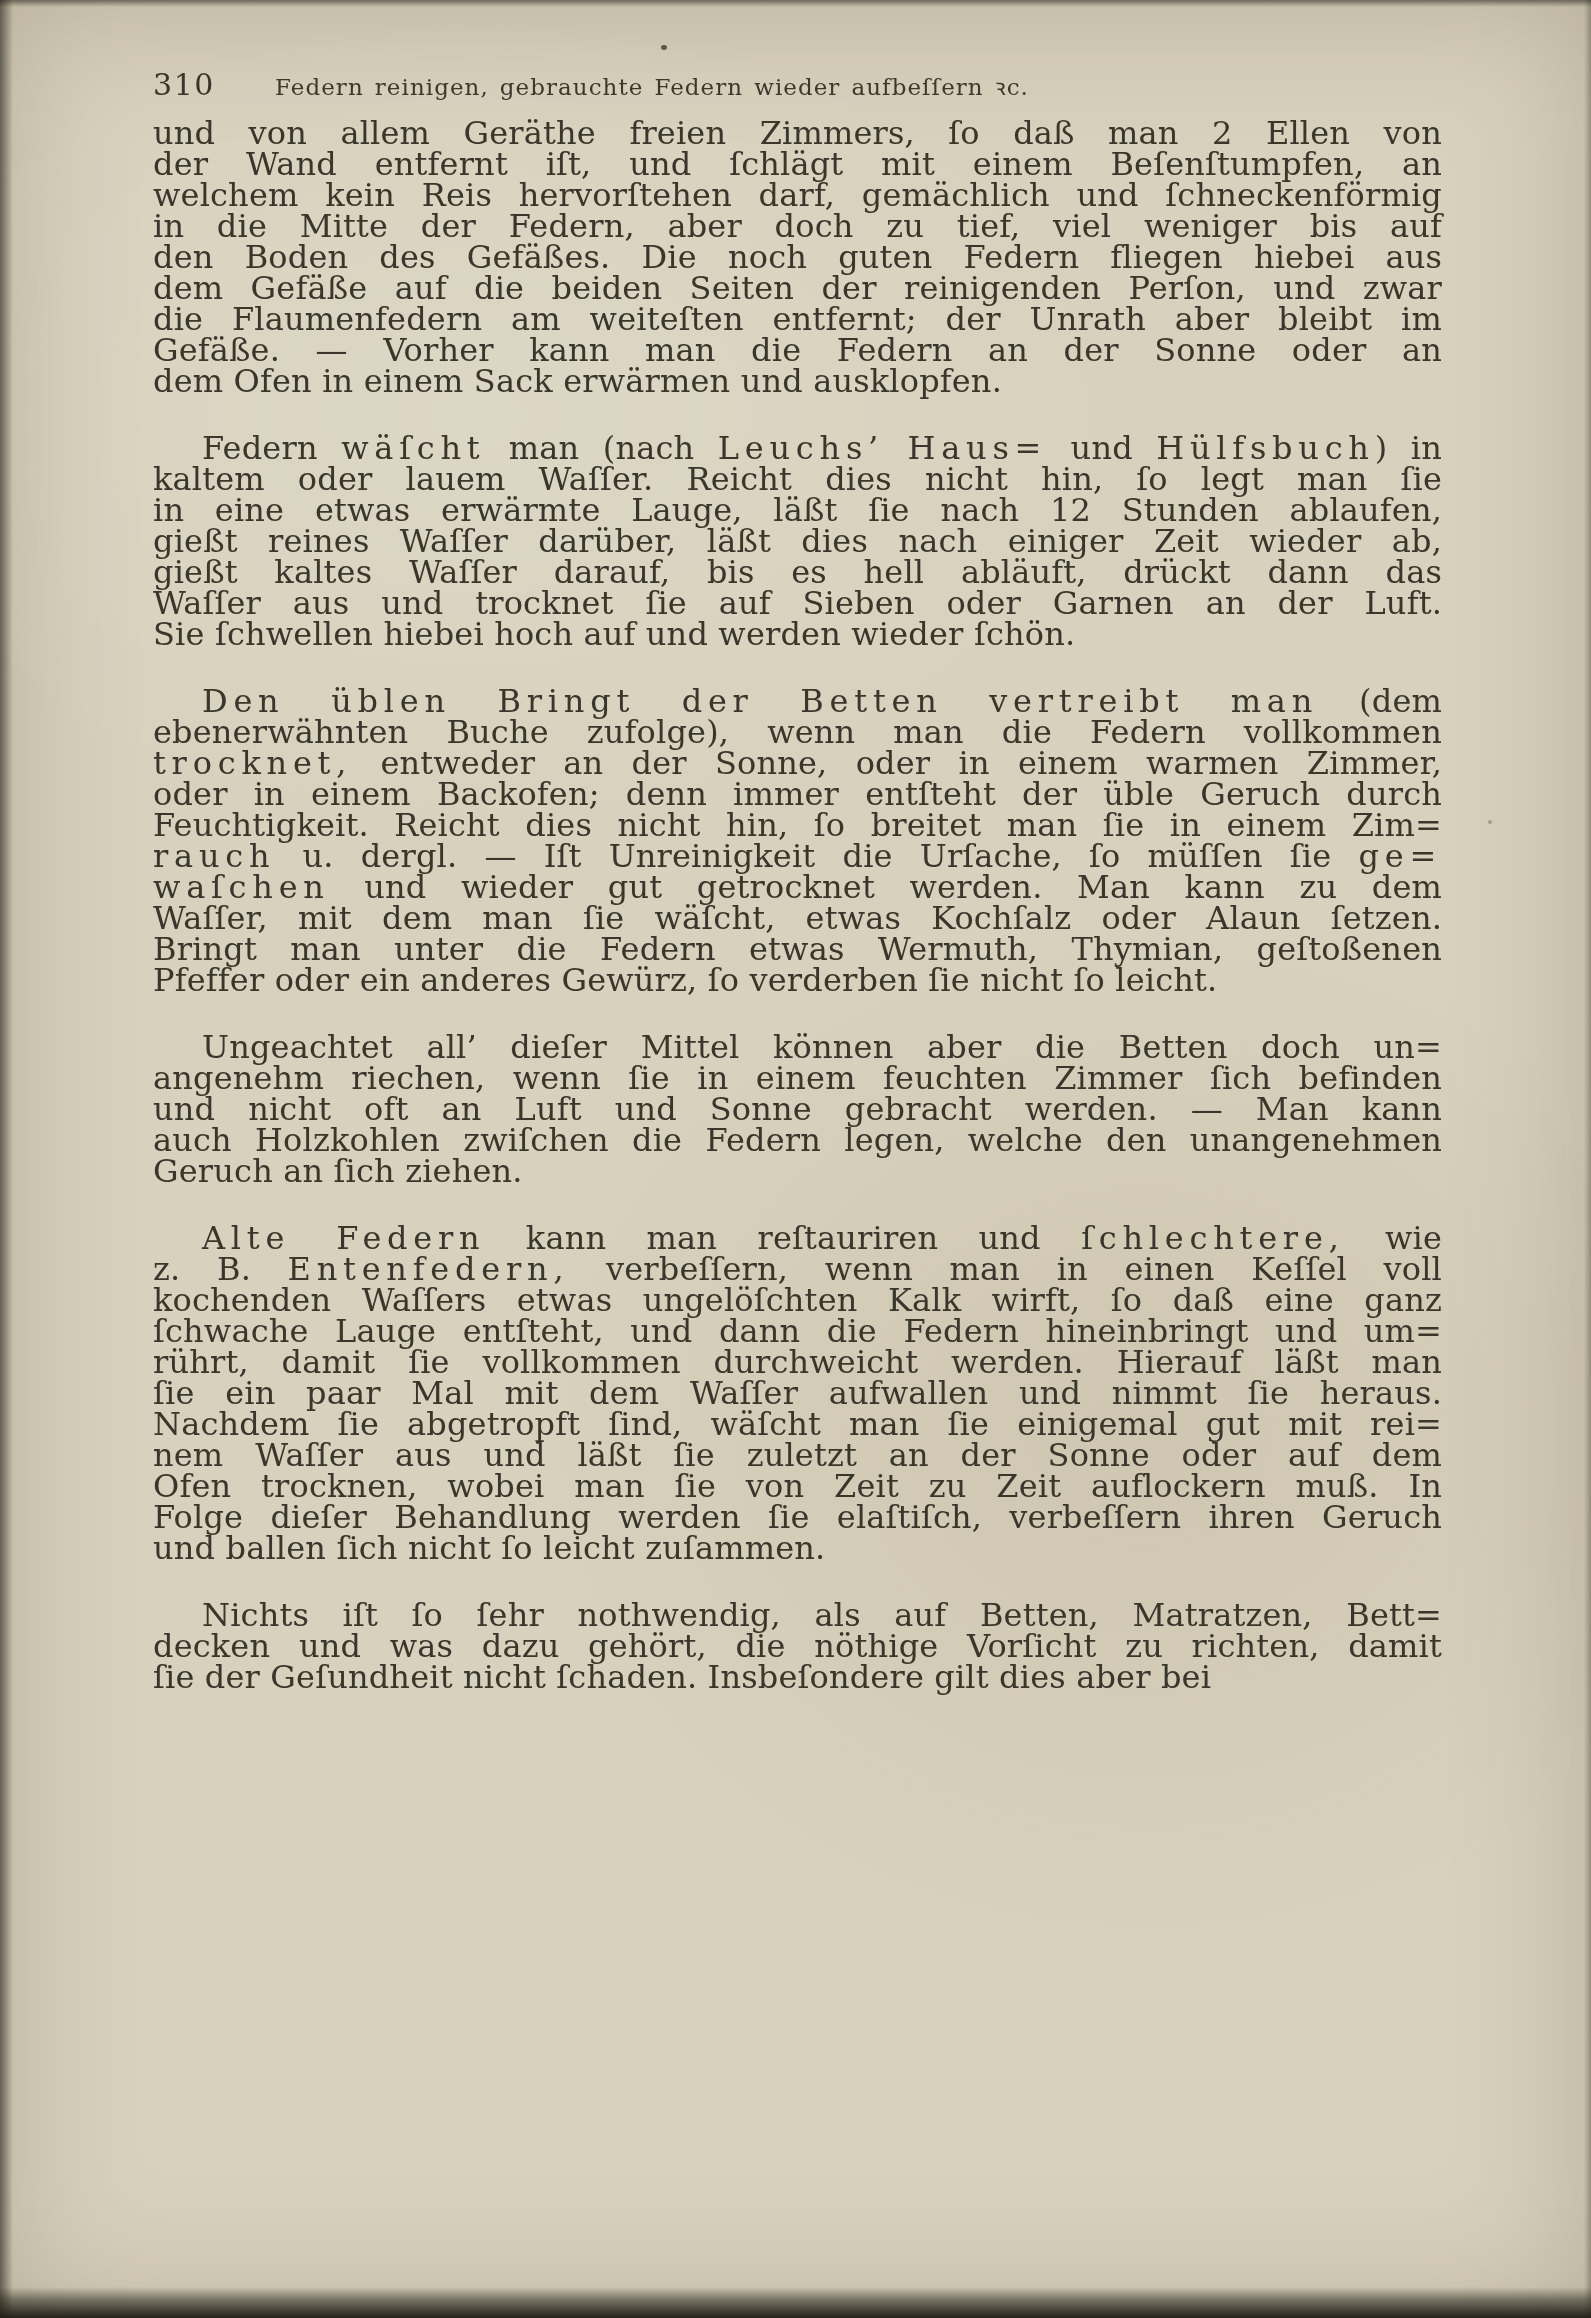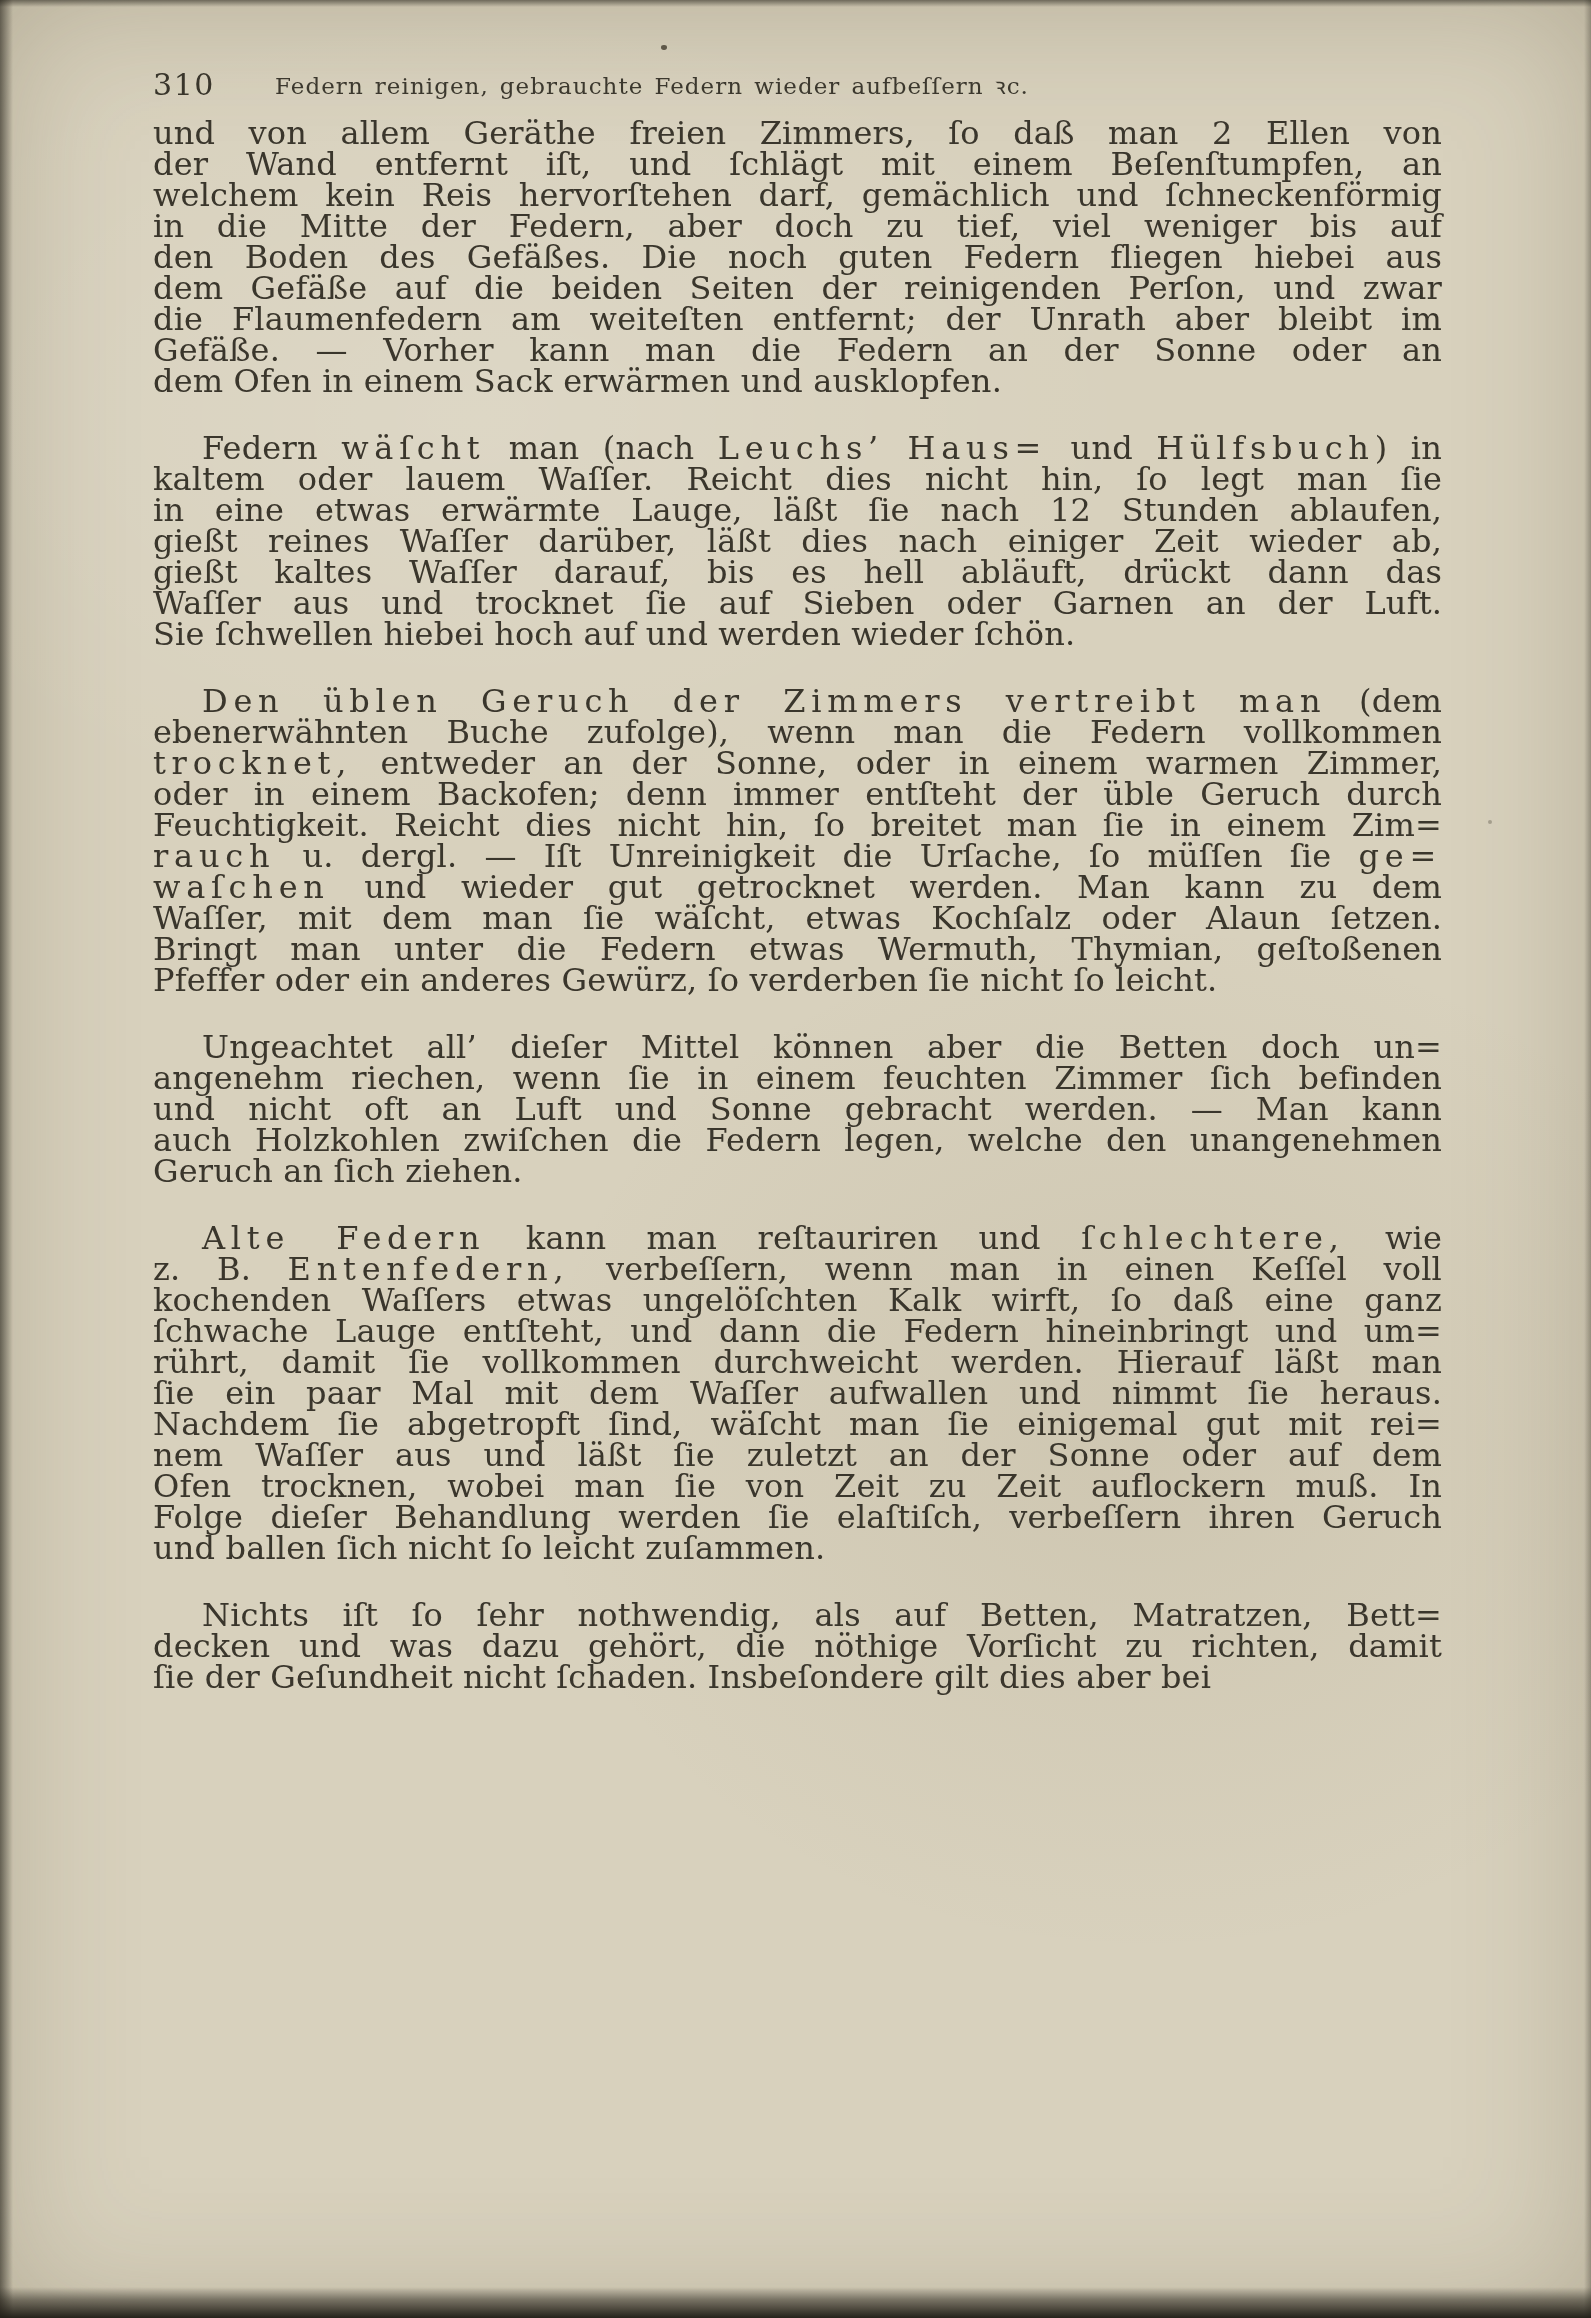--- a/index.html
+++ b/index.html
@@ -34,21 +34,21 @@
   .speck { position:absolute; background:#4a4436; border-radius:50%; }
   .s1 { left:661px; top:45px;  width:5.6px; height:4.8px; opacity:.85; }
   .s2 { left:1488px; top:820px; width:4px; height:4px; opacity:.35; }
 
   .running-head {
     position: absolute;
     left: 153px;
     top: 67px;
     width: 1289px;
     display: flex;
-    align-items: center;
+    align-items: flex-end;
   }
   .page-num {
     font-size: 30px;
     letter-spacing: 1.6px;
     color: #39352b;
   }
   .head-title {
     margin-left: 60px;
     font-size: 23px;
     letter-spacing: 0.045em;
@@ -105,21 +105,21 @@
       <div class="para indent">
         <div class="line first"><span>Federn </span><span class="sperr">wäſcht</span><span> man (nach </span><span class="sperr">Leuchs’</span><span> </span><span class="sperr">Haus=</span><span> und </span><span class="sperr">Hülfsbuch</span><span>) in</span></div>
         <div class="line"><span>kaltem oder lauem Waſſer. Reicht dies nicht hin, ſo legt man ſie</span></div>
         <div class="line"><span>in eine etwas erwärmte Lauge, läßt ſie nach 12 Stunden ablaufen,</span></div>
         <div class="line"><span>gießt reines Waſſer darüber, läßt dies nach einiger Zeit wieder ab,</span></div>
         <div class="line"><span>gießt kaltes Waſſer darauf, bis es hell abläuft, drückt dann das</span></div>
         <div class="line"><span>Waſſer aus und trocknet ſie auf Sieben oder Garnen an der Luft.</span></div>
         <div class="line last"><span>Sie ſchwellen hiebei hoch auf und werden wieder ſchön.</span></div>
       </div>
       <div class="para indent">
-        <div class="line first"><span class="sperr">Den üblen Geruch der Zimmers vertreibt man</span><span> (dem</span></div>
+        <div class="line first"><span class="sperr">Den üblen Bringt der Betten vertreibt man</span><span> (dem</span></div>
         <div class="line"><span>ebenerwähnten Buche zufolge), wenn man die Federn vollkommen</span></div>
         <div class="line"><span class="sperr">trocknet,</span><span> entweder an der Sonne, oder in einem warmen Zimmer,</span></div>
         <div class="line"><span>oder in einem Backofen; denn immer entſteht der üble Geruch durch</span></div>
         <div class="line"><span>Feuchtigkeit. Reicht dies nicht hin, ſo breitet man ſie in einem Zim=</span></div>
         <div class="line"><span class="sperr">rauch</span><span> u. dergl. — Iſt Unreinigkeit die Urſache, ſo müſſen ſie </span><span class="sperr">ge=</span></div>
         <div class="line"><span class="sperr">waſchen</span><span> und wieder gut getrocknet werden. Man kann zu dem</span></div>
         <div class="line"><span>Waſſer, mit dem man ſie wäſcht, etwas Kochſalz oder Alaun ſetzen.</span></div>
         <div class="line"><span>Bringt man unter die Federn etwas Wermuth, Thymian, geſtoßenen</span></div>
         <div class="line last"><span>Pfeffer oder ein anderes Gewürz, ſo verderben ſie nicht ſo leicht.</span></div>
       </div>

